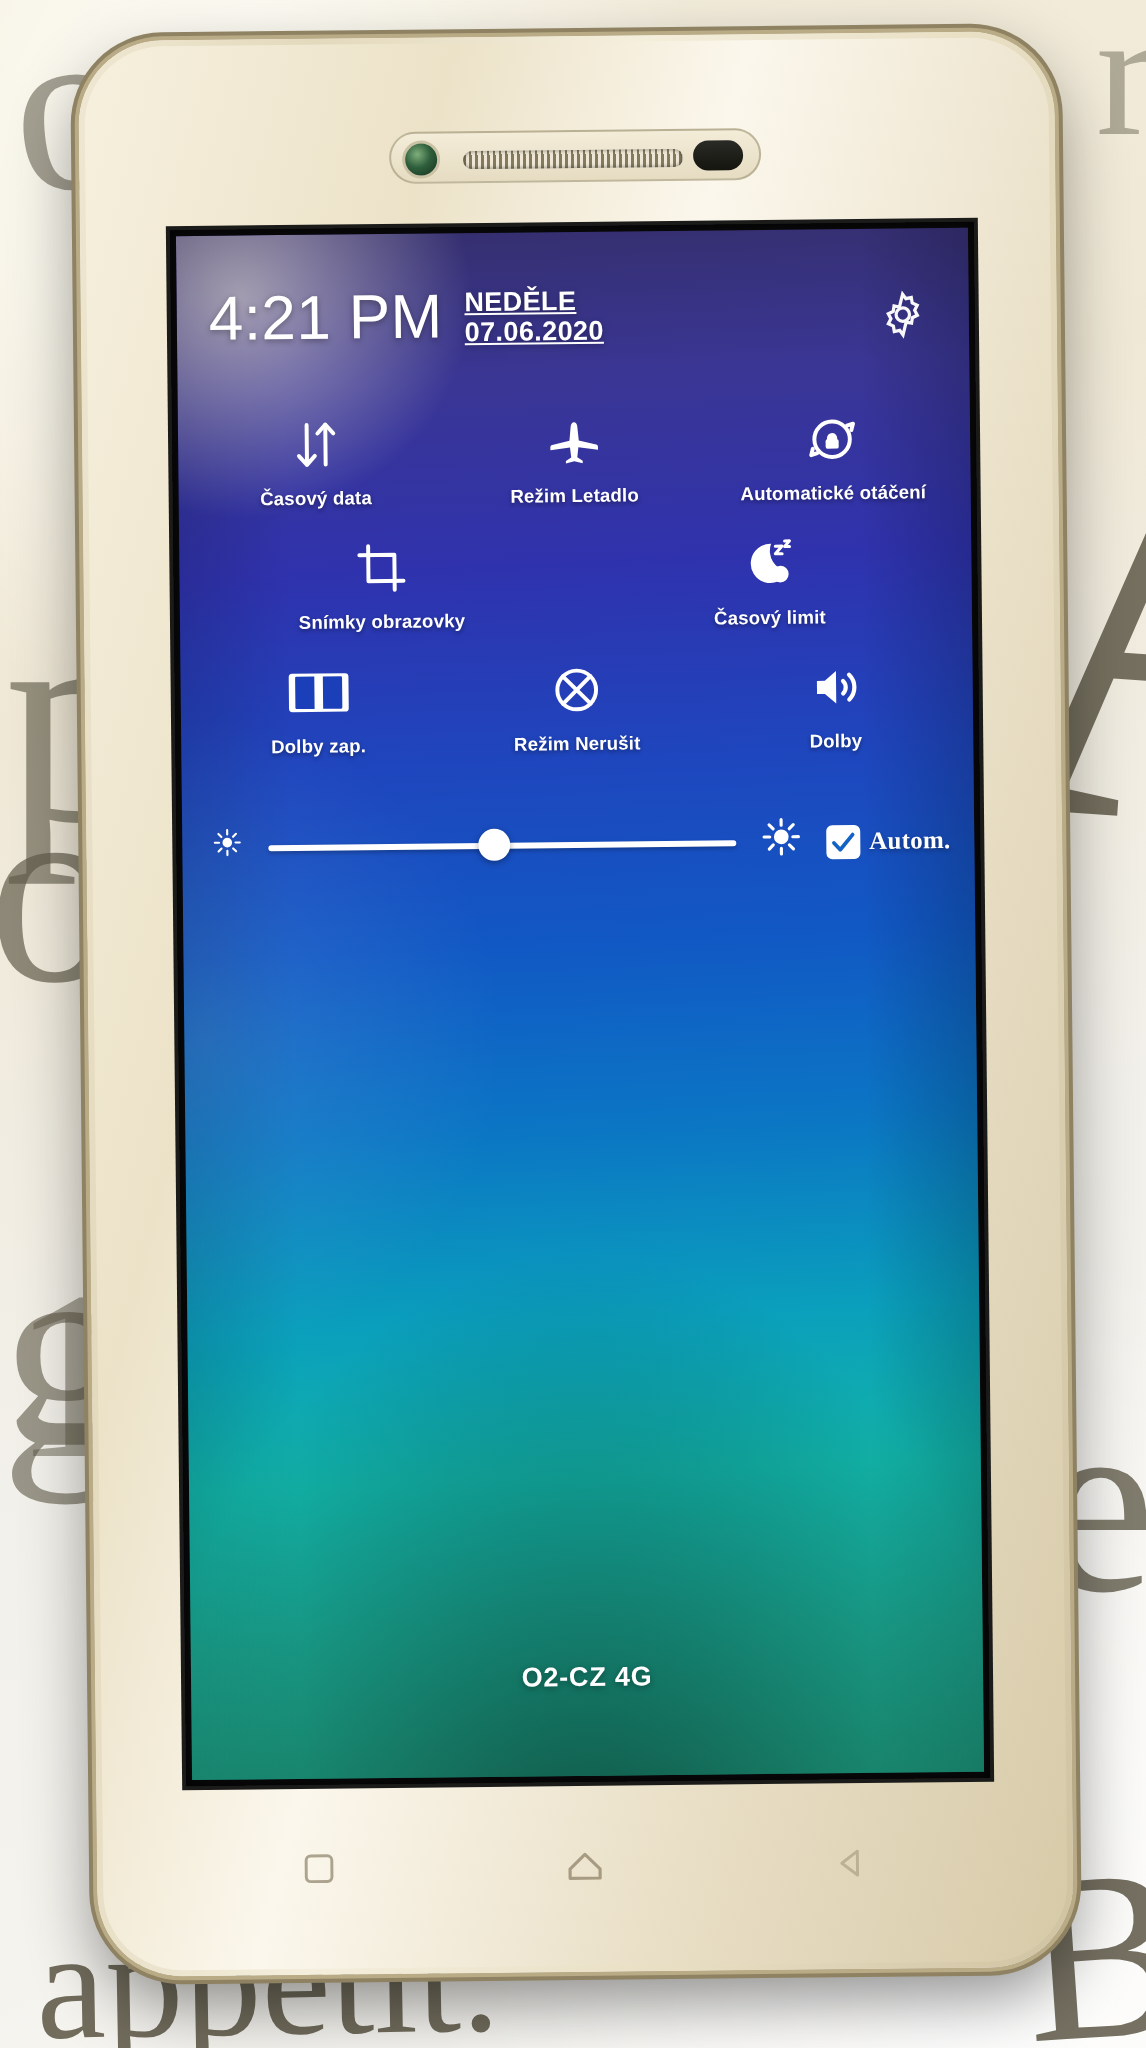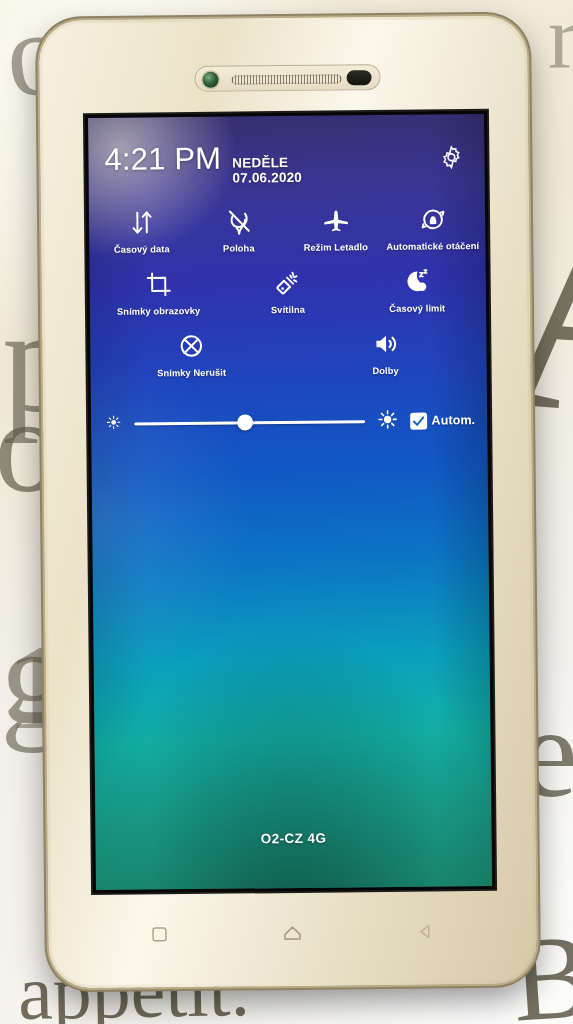--- a/index.html
+++ b/index.html
@@ -135,22 +135,23 @@
   }
   #clock {
     font-size: 31px;
     font-weight: 400;
     letter-spacing: 0.2px;
     line-height: 1;
     text-shadow: 0 1px 3px rgba(0,0,0,0.35);
   }
   #date-block {
     margin-left: 11px;
-    margin-top: 13px;
+    margin-top: 1px;
     line-height: 1.14;
+    text-decoration: underline;
   }
   .date-line {
     font-size: 13.5px;
     font-weight: bold;
     letter-spacing: 0.2px;
     text-shadow: 0 1px 3px rgba(0,0,0,0.35);
   }
   #settings-gear {
     margin-left: auto;
     margin-top: 4px;
@@ -238,20 +239,21 @@
     display: flex;
     align-items: center;
     justify-content: center;
     margin-right: 4px;
   }
   #auto-label {
     font-size: 12.5px;
     font-weight: bold;
     letter-spacing: 0.1px;
     text-shadow: 0 1px 2px rgba(0,0,0,0.35);
+    font-family: Liberation Serif, serif;
   }
 
   
   #carrier {
     position: absolute;
     left: 0; right: 0;
     bottom: 42px;
     text-align: center;
     font-size: 13.5px;
     font-weight: bold;
@@ -331,32 +333,20 @@
                         <path d="M8 3.5v17"></path>
                         <path d="M4.6 16.8L8 20.6l3.4-3.8"></path>
                         <path d="M16 20.5v-17"></path>
                         <path d="M12.6 7.2L16 3.4l3.4 3.8"></path>
                       </svg>
                     </div>
                     <div class="qs-label">Časový data</div>
                   </div>
                   <div class="qs-tile">
                     <div class="qs-icon">
-                      <svg viewBox="0 0 24 24" width="28" height="28" stroke="#ffffff" fill="none" stroke-width="1.7" stroke-linecap="round" stroke-linejoin="round">
-                        <path d="M17.1 5.4a7 7 0 0 1-9.3 10.2"></path>
-                        <path d="M6.6 7.2a7 7 0 0 0 1.1 8.4"></path>
-                        <path d="M12 22.2c0-4 5.2-7 5.2-11.6"></path>
-                        <path d="M12 22.2c0-2.1-1.4-3.9-2.7-5.6"></path>
-                        <path d="M4.2 3.4l16 16.6"></path>
-                      </svg>
-                    </div>
-                    <div class="qs-label">Poloha</div>
-                  </div>
-                  <div class="qs-tile">
-                    <div class="qs-icon">
                       <svg viewBox="0 0 24 24" width="28" height="28">
                         <path d="M21.4 13.2L14 11.4l-.6-6.2c-.1-1-.7-1.7-1.4-1.7s-1.3.7-1.4 1.7l-.6 6.2-7.4 1.8c-.5.1-.8.5-.8 1v1.2l8.4-1.1.5 4.3-2.3 1.5v1.1l3.6-.9 3.6.9v-1.1l-2.3-1.5.5-4.3 8.4 1.1v-1.2c0-.5-.3-.9-.8-1z" fill="#ffffff"></path>
                       </svg>
                     </div>
                     <div class="qs-label">Režim Letadlo</div>
                   </div>
                   <div class="qs-tile">
                     <div class="qs-icon">
                       <svg viewBox="0 0 24 24" width="28" height="28" stroke="#ffffff" fill="none" stroke-width="1.7" stroke-linecap="round" stroke-linejoin="round">
                         <circle cx="12" cy="12" r="7.6"></circle>
@@ -371,56 +361,55 @@
                 </div>
                 <div class="qs-row">
                   <div class="qs-tile">
                     <div class="qs-icon">
                       <svg viewBox="0 0 24 24" width="28" height="28" stroke="#ffffff" fill="none" stroke-width="1.7" stroke-linecap="round" stroke-linejoin="round">
                         <path d="M6.4 2.6v15h15"></path>
                         <path d="M2.6 6.4h15v15"></path>
                       </svg>
                     </div>
                     <div class="qs-label">Snímky obrazovky</div>
-                  </div>
-                  <div class="qs-tile">
-                    <div class="qs-icon">
-                      <svg viewBox="0 0 24 24" width="28" height="28" stroke="#ffffff" fill="none" stroke-width="1.7" stroke-linecap="round" stroke-linejoin="round">
-                        <path d="M3.4 15.4l5.4-5.4 5.2 5.2-5.4 5.4a1 1 0 0 1-1.4 0l-3.8-3.8a1 1 0 0 1 0-1.4z"></path>
-                        <path d="M11.4 7.4l5.2 5.2"></path>
-                        <circle cx="7.6" cy="16.6" r="1.1" fill="#ffffff" stroke="none"></circle>
-                        <path d="M16.2 3.2l.6 2.2M19.6 6.4l-2.2.6M19.4 10.8l-2-1.1M14.2 5.6l1.2 1.8"></path>
-                      </svg>
-                    </div>
-                    <div class="qs-label">Svítilna</div>
                   </div>
                   <div class="qs-tile">
                     <div class="qs-icon">
                       <svg viewBox="0 0 24 24" width="28" height="28">
                         <path d="M12.8 3.4A8.4 8.4 0 1 0 20 15.4 9 9 0 0 1 12.8 3.4z" fill="#ffffff"></path>
                         <circle cx="16.6" cy="16.4" r="3.6" fill="#ffffff"></circle>
                         <g fill="none" stroke="#ffffff" stroke-width="1.3" stroke-linecap="round" stroke-linejoin="round">
                           <path d="M14.6 4.4h2.9l-2.9 3.3h2.9"></path>
                           <path d="M18.6 2.2h2.1l-2.1 2.4h2.1"></path>
                         </g>
                       </svg>
                     </div>
                     <div class="qs-label">Časový limit</div>
                   </div>
                 </div>
                 <div class="qs-row">
                   <div class="qs-tile">
                     <div class="qs-icon">
+                      <svg viewBox="0 0 30 22" width="32" height="24">
+                        <rect x="1" y="2" width="28" height="18" rx="1.6" fill="#ffffff"></rect>
+                        <path d="M13 3.4v15.2L4.6 18.6a.6.6 0 0 1-.6-.6V4a.6.6 0 0 1 .6-.6z" fill="#1b3fb8"></path>
+                        <path d="M17 3.4v15.2l8.4 0a.6.6 0 0 0 .6-.6V4a.6.6 0 0 0-.6-.6z" fill="#1b3fb8"></path>
+                      </svg>
+                    </div>
+                    <div class="qs-label">Dolby zap.</div>
+                  </div>
+                  <div class="qs-tile">
+                    <div class="qs-icon">
                       <svg viewBox="0 0 24 24" width="28" height="28" stroke="#ffffff" fill="none" stroke-width="1.7" stroke-linecap="round" stroke-linejoin="round">
                         <circle cx="12" cy="12" r="8.3"></circle>
                         <path d="M6.1 6.1l11.8 11.8"></path>
                         <path d="M17.9 6.1L6.1 17.9"></path>
                       </svg>
                     </div>
-                    <div class="qs-label">Snímky Nerušit</div>
+                    <div class="qs-label">Režim Nerušit</div>
                   </div>
                   <div class="qs-tile">
                     <div class="qs-icon">
                       <svg viewBox="0 0 24 24" width="28" height="28">
                         <path d="M4.4 9.2h3.4L12.6 5v14L7.8 14.8H4.4z" fill="#ffffff"></path>
                         <g fill="none" stroke="#ffffff" stroke-width="1.8" stroke-linecap="round">
                           <path d="M15.6 9.3a3.8 3.8 0 0 1 0 5.4"></path>
                           <path d="M18.2 6.7a7.4 7.4 0 0 1 0 10.6"></path>
                         </g>
                       </svg>

